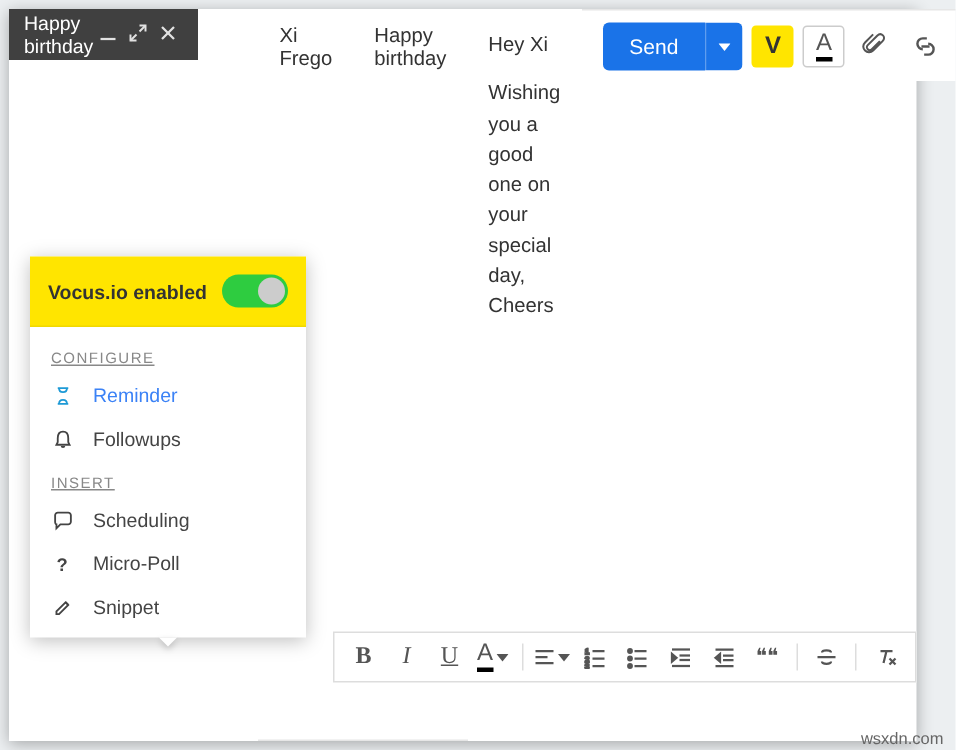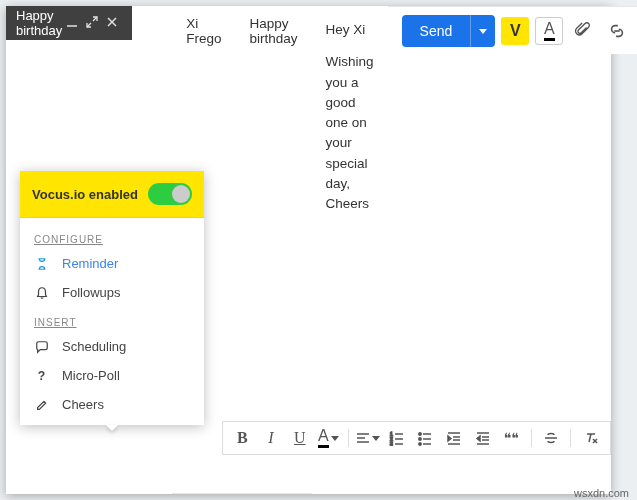--- a/index.html
+++ b/index.html
@@ -152,21 +152,21 @@
         <span>Micro-Poll</span>
       </div>
 
       <div class="vitem">
         <span class="vicon">
           <svg viewBox="0 0 16 16" fill="none" stroke="#444" stroke-width="1.4">
               <path d="M3 13 L3 11 L10 4 L12 6 L5 13 Z"></path>
               <path d="M10 4 L12 6"></path>
             </svg>
         </span>
-        <span>Cheers</span>
+        <span>Snippet</span>
       </div>
     </div>
     <div class="vocus-caret"></div>
   </div>
 
   <div class="fmt">
     <div class="fmtbtn" style="font-weight:bold">B</div>
     <div class="fmtbtn" style="font-style:italic">I</div>
     <div class="fmtbtn" style="text-decoration:underline">U</div>
     <div class="fmtbtn">

